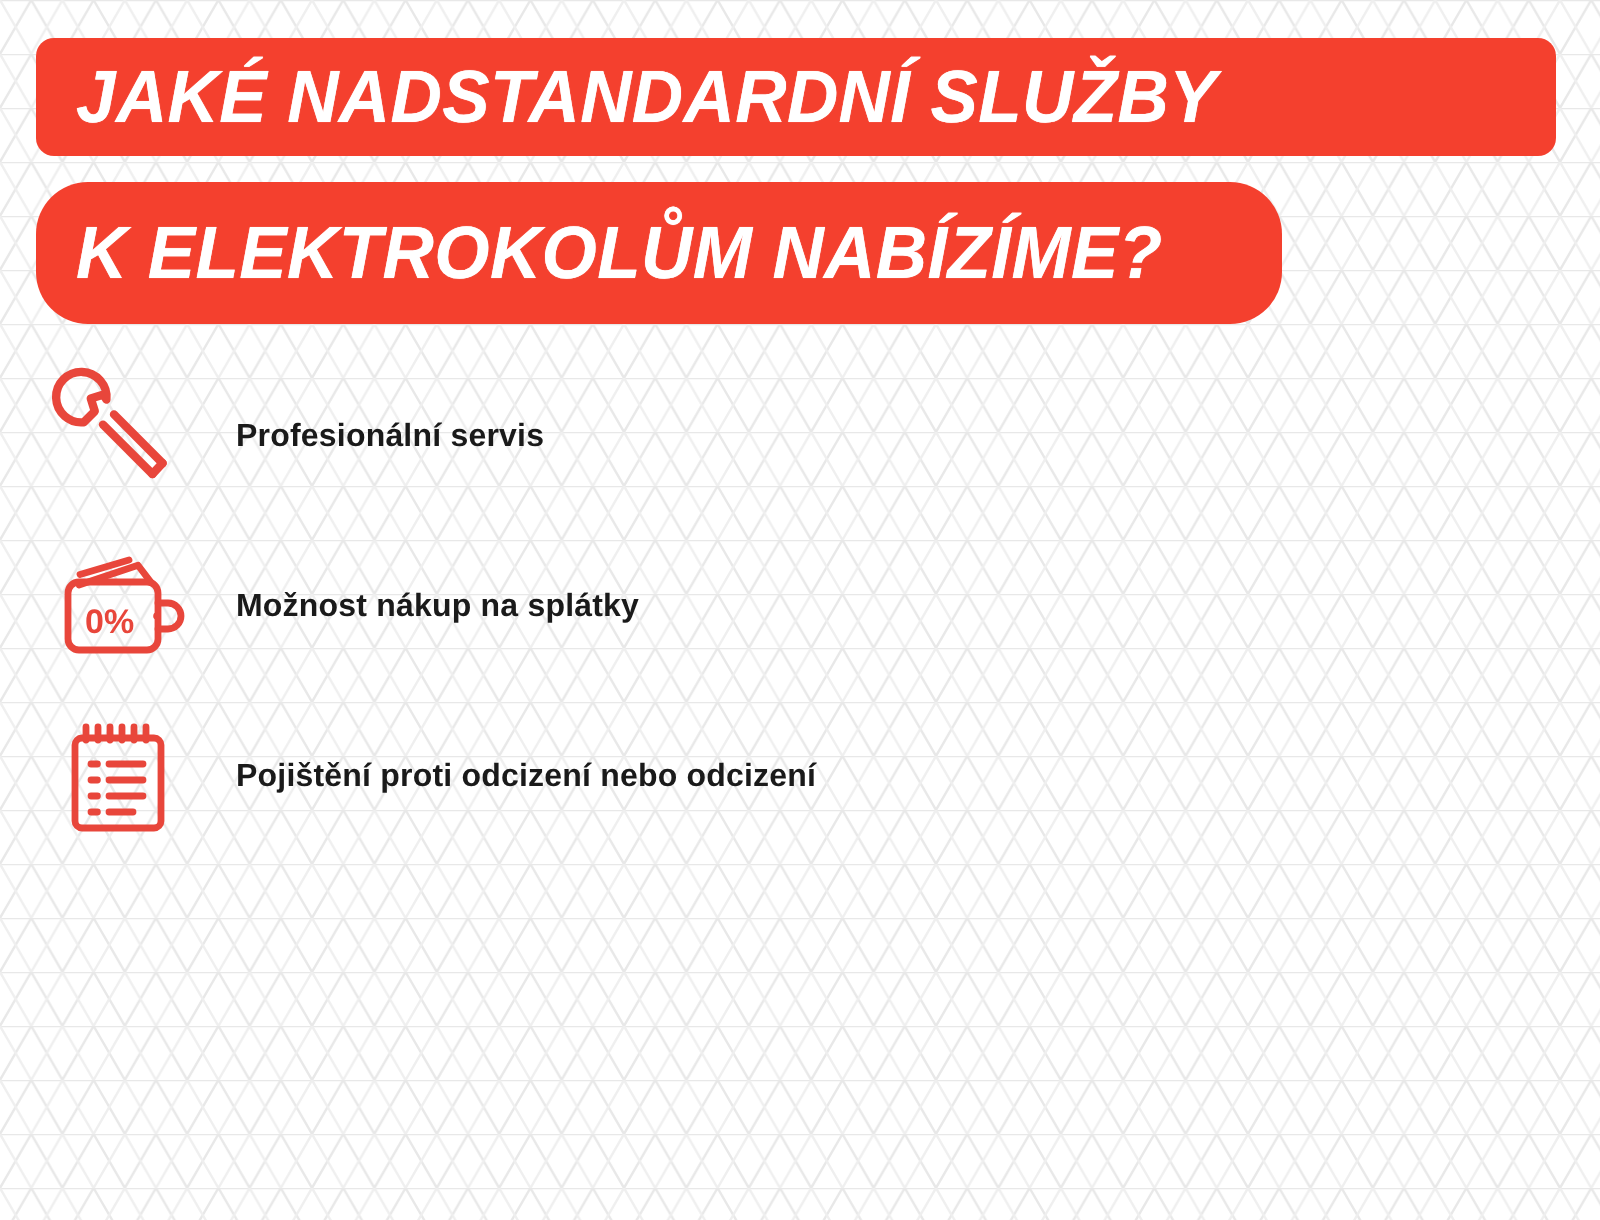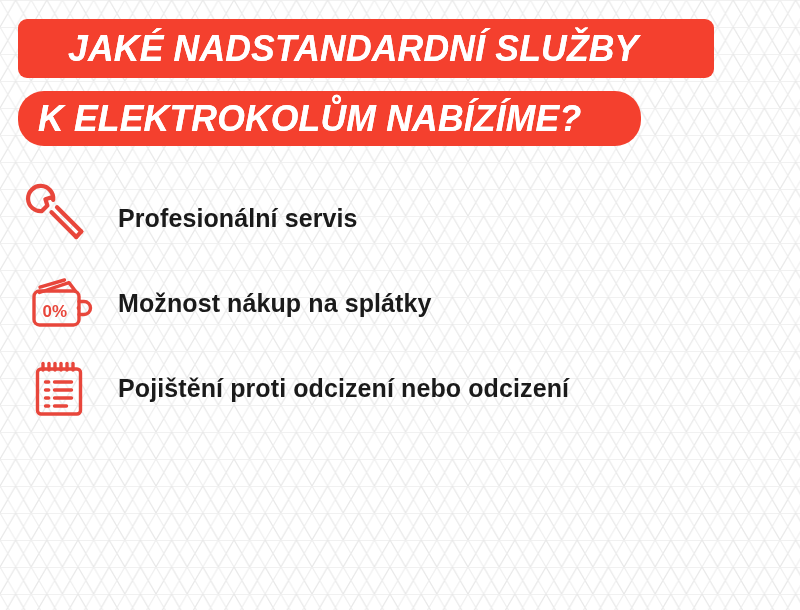--- a/index.html
+++ b/index.html
@@ -50,22 +50,22 @@
     color: #FFFFFF;
     font-weight: 700;
     font-style: italic;
     font-size: 37px;
     letter-spacing: 0.2px;
     line-height: 1;
     transform: scaleX(0.96);
     transform-origin: left center;
     text-shadow: 0 0 0.4px #FFFFFF;
   }
-  #banner-1 { top: 19px;  height: 59px; width: 696px; justify-content: center; }
-  #banner-2 { top: 91px;  height: 55px; width: 623px; border-radius: 26px; }
+  #banner-1 { top: 19px;  height: 59px; width: 760px; }
+  #banner-2 { top: 91px;  height: 71px; width: 623px; border-radius: 26px; }
 
   
   .feature-list {
     position: absolute;
     top: 176px;
     left: 0;
     width: 800px;
   }
   .feature-row {
     display: flex;
@@ -77,21 +77,21 @@
     width: 62px;
     min-width: 62px;
     height: 62px;
     display: flex;
     align-items: center;
     justify-content: center;
     margin-right: 28px;
   }
   .feature-icon svg { display: block; overflow: visible; }
   .feature-label {
-    font-size: 25px;
+    font-size: 16px;
     font-weight: 700;
     color: #1A1A1A;
     letter-spacing: 0.1px;
     line-height: 1.1;
     white-space: nowrap;
   }
 </style>
 </head>
 <body>
 

